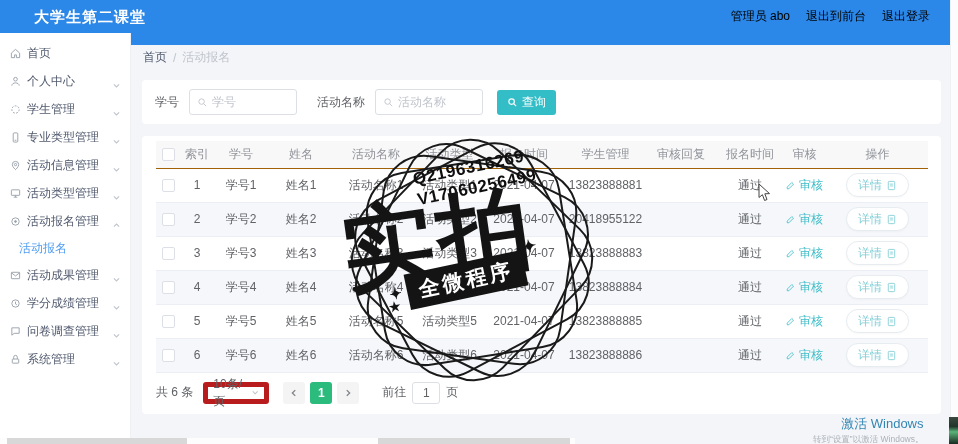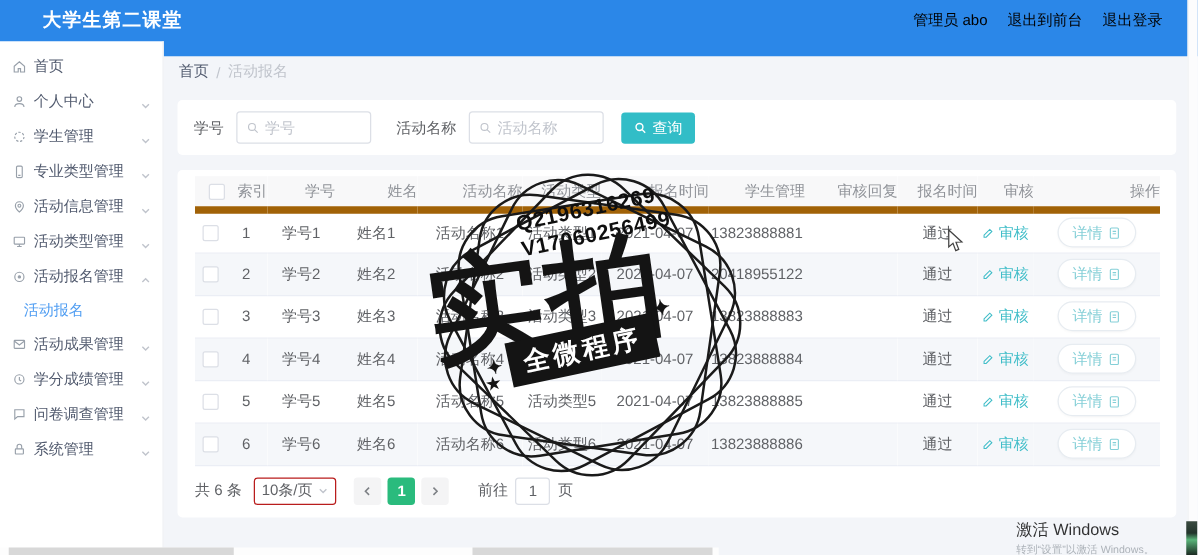--- a/index.html
+++ b/index.html
@@ -36,32 +36,32 @@
   .s-input { width:108px; height:26px; border:1px solid #dcdfe6; border-radius:3px; display:flex; align-items:center; padding:0 7px; background:#fff; }
   .s-input svg { width:11px; height:11px; color:#c0c4cc; flex:none; margin-right:4px; }
   .s-input input { border:none; outline:none; width:100%; font-size:12px; color:#606266; font-family:"Liberation Sans",sans-serif; }
   .s-input input::placeholder { color:#c0c4cc; }
   .gap20 { width:20px; }
   .query-btn { margin-left:14px; height:25px; padding:0 10px; background:#32bdc7; color:#fff; border:none; border-radius:3px; font-size:12px; display:inline-flex; align-items:center; gap:4px; cursor:pointer; font-family:"Liberation Sans",sans-serif; }
   .query-btn svg { width:11px; height:11px; }
 
   .table-card { margin-top:12px; padding:5px 14px 10px; }
   table { width:100%; border-collapse:collapse; table-layout:fixed; font-size:12px; }
-  thead th { height:27px; font-weight:normal; color:#909399; background:#f8f8f9; border-bottom:6px solid #a16207; text-align:right; overflow:hidden; white-space:nowrap; }
+  thead th { height:27px; font-weight:normal; color:#909399; background:#f8f8f9; border-bottom:1px solid #a16207; text-align:center; overflow:hidden; white-space:nowrap; }
   tbody td { height:34px; color:#606266; border-bottom:1px solid #ebeef5; text-align:center; overflow:hidden; white-space:nowrap; }
   tbody tr.striped { background:#f5f7fa; }
   .cbx { display:inline-block; width:13px; height:13px; border:1px solid #dcdfe6; border-radius:2px; background:#fff; vertical-align:middle; cursor:pointer; }
   .audit-link { color:#3fbdc8; cursor:pointer; display:inline-flex; align-items:center; gap:3px; }
   .audit-link svg { width:10px; height:10px; }
   .detail-btn { display:inline-flex; align-items:center; gap:4px; height:24px; padding:0 11px; background:#fff; border:1px solid #e7ecf1; border-radius:13px; color:#84cfd7; font-size:12px; cursor:pointer; box-shadow:0 1px 2px rgba(0,0,0,0.03); font-family:"Liberation Sans",sans-serif; }
   .detail-btn svg { width:11px; height:11px; }
 
   .pagination { margin-top:9px; display:flex; align-items:center; font-size:12px; color:#606266; }
   .pg-total { margin-right:10px; }
-  .pg-size { width:66px; height:22px; border:1px solid #b91c1c; border-radius:3px; display:flex; align-items:center; justify-content:space-between; padding:0 5px; color:#606266; cursor:pointer; margin-right:14px; }
+  .pg-size { width:66px; height:22px; border:5px solid #b91c1c; border-radius:3px; display:flex; align-items:center; justify-content:space-between; padding:0 5px; color:#606266; cursor:pointer; margin-right:14px; }
   .pg-size svg { width:9px; height:9px; color:#c0c4cc; }
   .pg-btn { width:22px; height:22px; background:#f4f4f5; border-radius:3px; display:flex; align-items:center; justify-content:center; color:#7d8085; cursor:pointer; margin-right:5px; }
   .pg-btn svg { width:10px; height:10px; }
   .pg-page { width:22px; height:22px; background:#2abb7d; border-radius:3px; color:#fff; display:flex; align-items:center; justify-content:center; font-weight:bold; cursor:pointer; margin-right:5px; }
   .pg-goto { margin-left:18px; display:flex; align-items:center; gap:6px; }
   .pg-goto input { width:28px; height:22px; border:1px solid #dcdfe6; border-radius:3px; text-align:center; font-size:12px; color:#606266; outline:none; font-family:"Liberation Sans",sans-serif; }
 
   
   .wm { position:absolute; left:338px; top:126px; width:268px; height:268px; z-index:6; pointer-events:none; }
   .wm-sq { position:absolute; left:50%; top:50%; width:196px; height:196px; border:2.5px solid #1a1a1a; border-radius:42px; }
@@ -73,21 +73,21 @@
   .wm-qv { position:absolute; left:76px; top:30px; transform:rotate(-12deg); font-size:17px; font-weight:bold; color:#0f0f0f; line-height:21px; letter-spacing:0.5px; white-space:nowrap; }
   .wm-stamp { position:absolute; left:4px; top:58px; transform:rotate(-8deg); font-size:92px; font-weight:900; color:#141414; letter-spacing:4px; white-space:nowrap; line-height:1.2; }
   .wm-banner { position:absolute; left:68px; top:136px; transform:rotate(-12deg); background:#141414; color:#fff; font-size:21px; font-weight:bold; padding:4px 12px; letter-spacing:3px; white-space:nowrap; }
   .wm-banner::before { content:"✦"; position:absolute; left:-18px; top:8px; color:#141414; font-size:15px; }
   .wm-banner::after { content:"✦"; position:absolute; right:-19px; top:-12px; color:#141414; font-size:17px; }
   .wm-star { position:absolute; left:50px; top:172px; color:#141414; font-size:15px; transform:rotate(-10deg); }
 
   
   .cursor { position:absolute; left:758px; top:183px; z-index:9; pointer-events:none; }
   .win-activate { position:absolute; left:813px; top:415px; z-index:7; }
-  .win-activate .w1 { font-size:13px; color:#000000; opacity:0.8; }
+  .win-activate .w1 { font-size:13px; color:#0369a1; opacity:0.8;text-align:right; }
   .win-activate .w2 { font-size:8.5px; color:#9aa1a8; opacity:0.8; margin-top:1px; }
   .scroll-strip { position:absolute; right:0; top:0; width:8px; height:100%; background:#fcfcfd; border-left:1px solid #f0f1f3; z-index:8; }
   .bottom-strip { position:absolute; left:0; bottom:0; width:575px; height:6px; background:#fdfdfd; z-index:8; }
   .bottom-strip .blk1 { position:absolute; left:7px; top:0; width:180px; height:6px; background:#d8d8d8; }
   .bottom-strip .blk2 { position:absolute; left:378px; top:0; width:192px; height:6px; background:#d8d8d8; }
   .corner-icon { position:absolute; right:0; bottom:0; width:9px; height:27px; background:linear-gradient(180deg,#3a4a40 0%,#22342b 35%,#59b479 55%,#1b2a22 100%); z-index:9; }
 </style>
 </head>
 <body>
 

